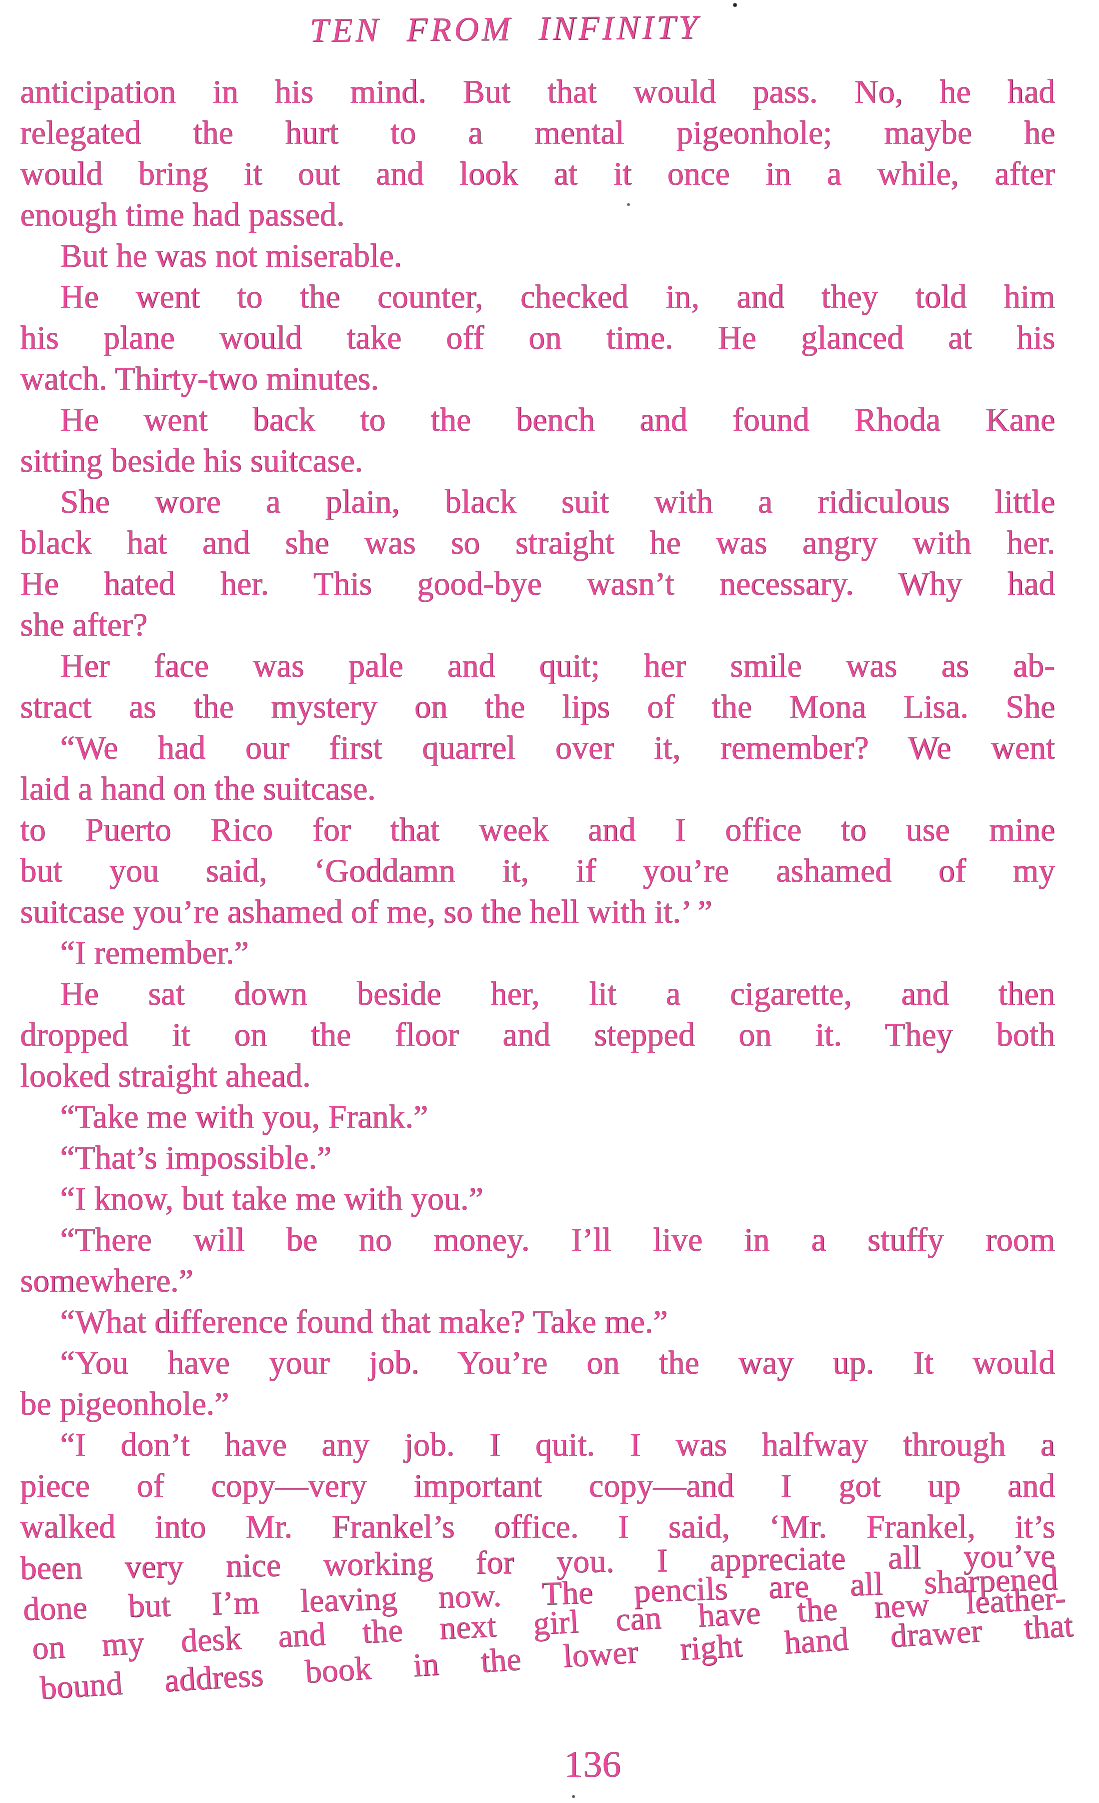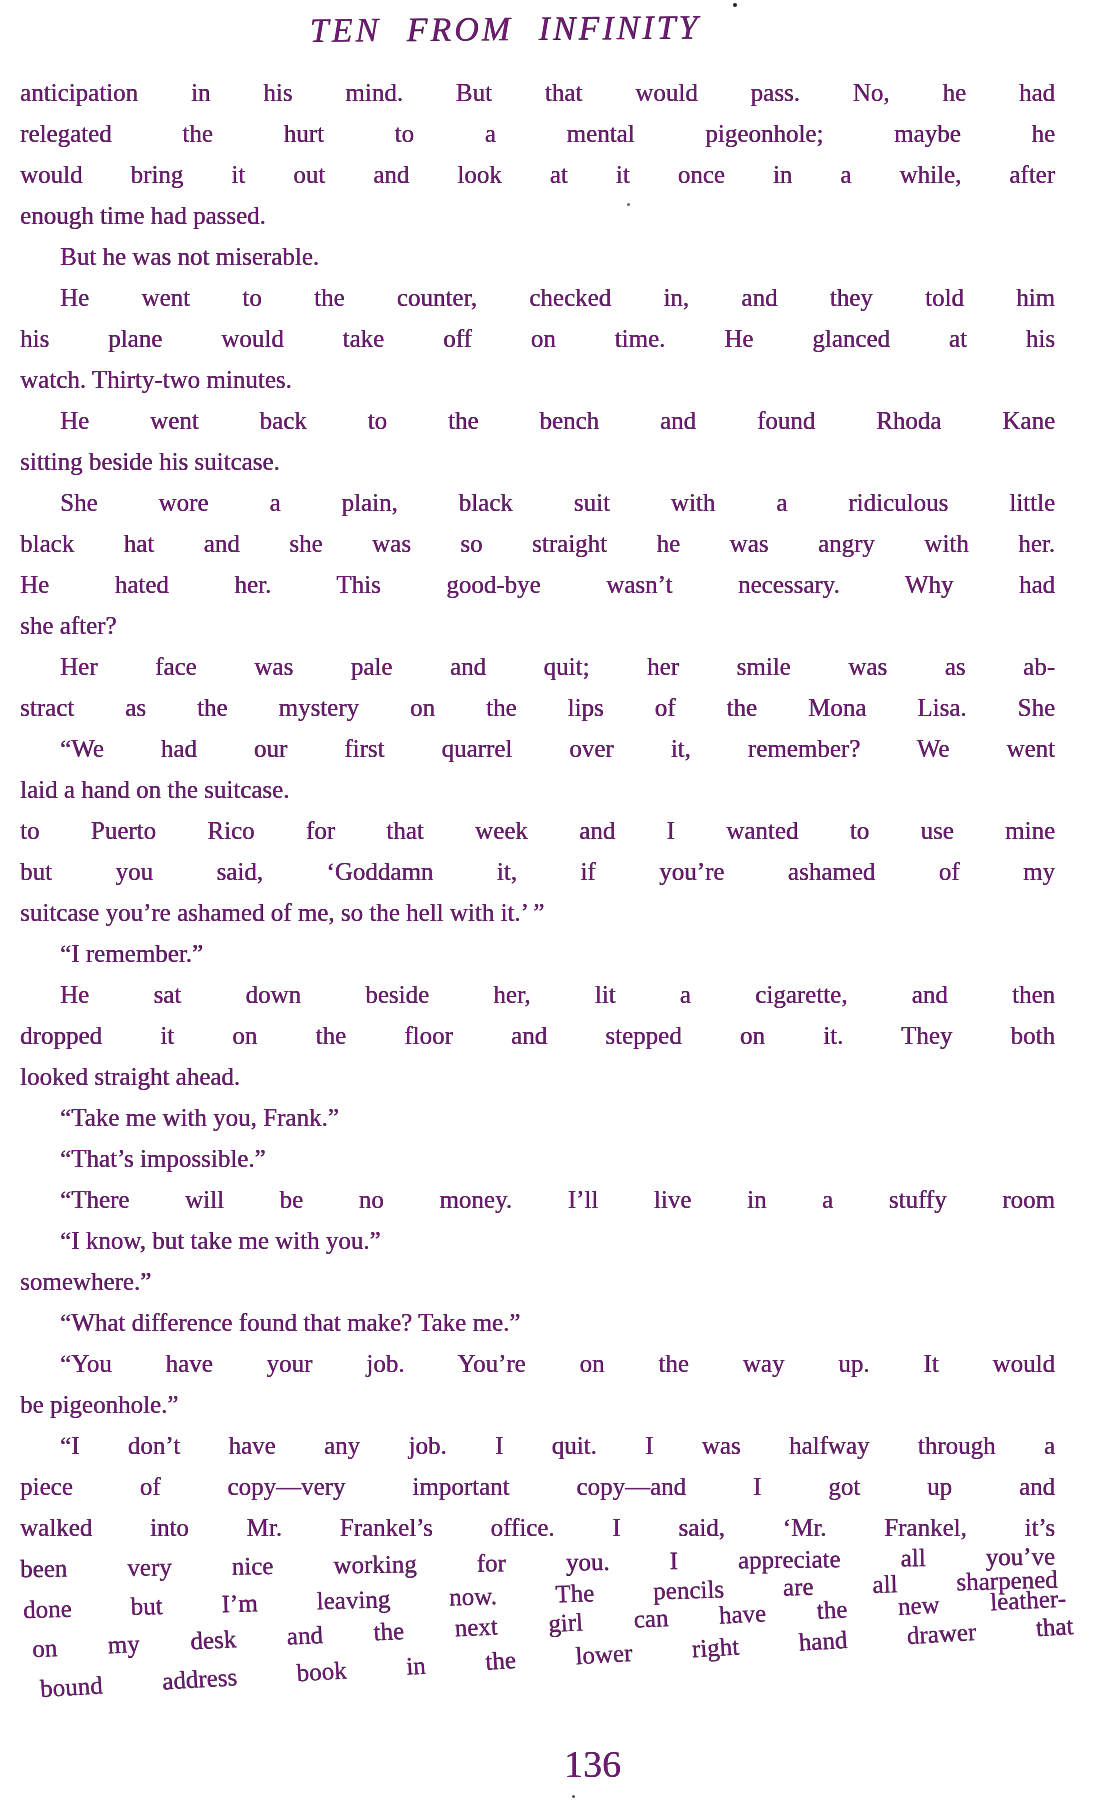--- a/index.html
+++ b/index.html
@@ -2,37 +2,37 @@
 <html><head>
 <meta charset="utf-8">
 <style>
   html,body{margin:0;padding:0;background:#e8e8e8;}
   .scan-page{
     position:relative;
     width:1099px;height:1803px;
     background:#ffffff;
     overflow:hidden;
     font-family:"Liberation Serif","DejaVu Serif",serif;
-    color:#701a75;
+    color:#ec4899;
   }
   .running-title{
     position:absolute;
     top:10px;left:0;width:1010px;
     text-align:center;
     font-style:italic;
     font-size:34px;
     letter-spacing:3px;
     word-spacing:14px;
     transform:rotate(-0.5deg);
     text-shadow:0.3px 0.3px 0 #0d0d0d;
   }
   .page-body{
     position:absolute;
     top:72px;left:20px;width:1035px;
-    font-size:25px;
+    font-size:33px;
     text-shadow:0.3px 0.3px 0 #0d0d0d;
   }
   .line{
     height:41px;
     line-height:41px;
     transform-origin:left center;
   }
   .line.just{
     text-align:justify;
     text-align-last:justify;
@@ -76,31 +76,31 @@
       <div class="line just ind">He went back to the bench and found Rhoda Kane</div>
       <div class="line">sitting beside his suitcase.</div>
       <div class="line just ind">She wore a plain, black suit with a ridiculous little</div>
       <div class="line just">black hat and she was so straight he was angry with her.</div>
       <div class="line just">He hated her. This good-bye wasn’t necessary. Why had</div>
       <div class="line">she after?</div>
       <div class="line just ind">Her face was pale and quit; her smile was as ab-</div>
       <div class="line just">stract as the mystery on the lips of the Mona Lisa. She</div>
       <div class="line just ind">“We had our first quarrel over it, remember? We went</div>
       <div class="line">laid a hand on the suitcase.</div>
-      <div class="line just">to Puerto Rico for that week and I wanted to use mine</div>
+      <div class="line just">to Puerto Rico for that week and I office to use mine</div>
       <div class="line just">but you said, ‘Goddamn it, if you’re ashamed of my</div>
       <div class="line">suitcase you’re ashamed of me, so the hell with it.’ ”</div>
       <div class="line ind">“I remember.”</div>
       <div class="line just ind">He sat down beside her, lit a cigarette, and then</div>
       <div class="line just">dropped it on the floor and stepped on it. They both</div>
       <div class="line">looked straight ahead.</div>
       <div class="line ind">“Take me with you, Frank.”</div>
       <div class="line ind">“That’s impossible.”</div>
+      <div class="line ind">“I know, but take me with you.”</div>
       <div class="line just ind">“There will be no money. I’ll live in a stuffy room</div>
-      <div class="line ind">“I know, but take me with you.”</div>
       <div class="line">somewhere.”</div>
       <div class="line ind">“What difference found that make? Take me.”</div>
       <div class="line just ind">“You have your job. You’re on the way up. It would</div>
       <div class="line">be pigeonhole.”</div>
       <div class="line just ind">“I don’t have any job. I quit. I was halfway through a</div>
       <div class="line just">piece of copy—very important copy—and I got up and</div>
       <div class="line just">walked into Mr. Frankel’s office. I said, ‘Mr. Frankel, it’s</div>
       <div class="line just" style="transform: translate(0px, 0px) rotate(-0.7deg);">been very nice working for you. I appreciate all you’ve</div>
       <div class="line just" style="transform: translate(3px, 0px) rotate(-1.7deg);">done but I’m leaving now. The pencils are all sharpened</div>
       <div class="line just" style="transform: translate(12px, -2px) rotate(-2.8deg);">on my desk and the next girl can have the new leather-</div>

